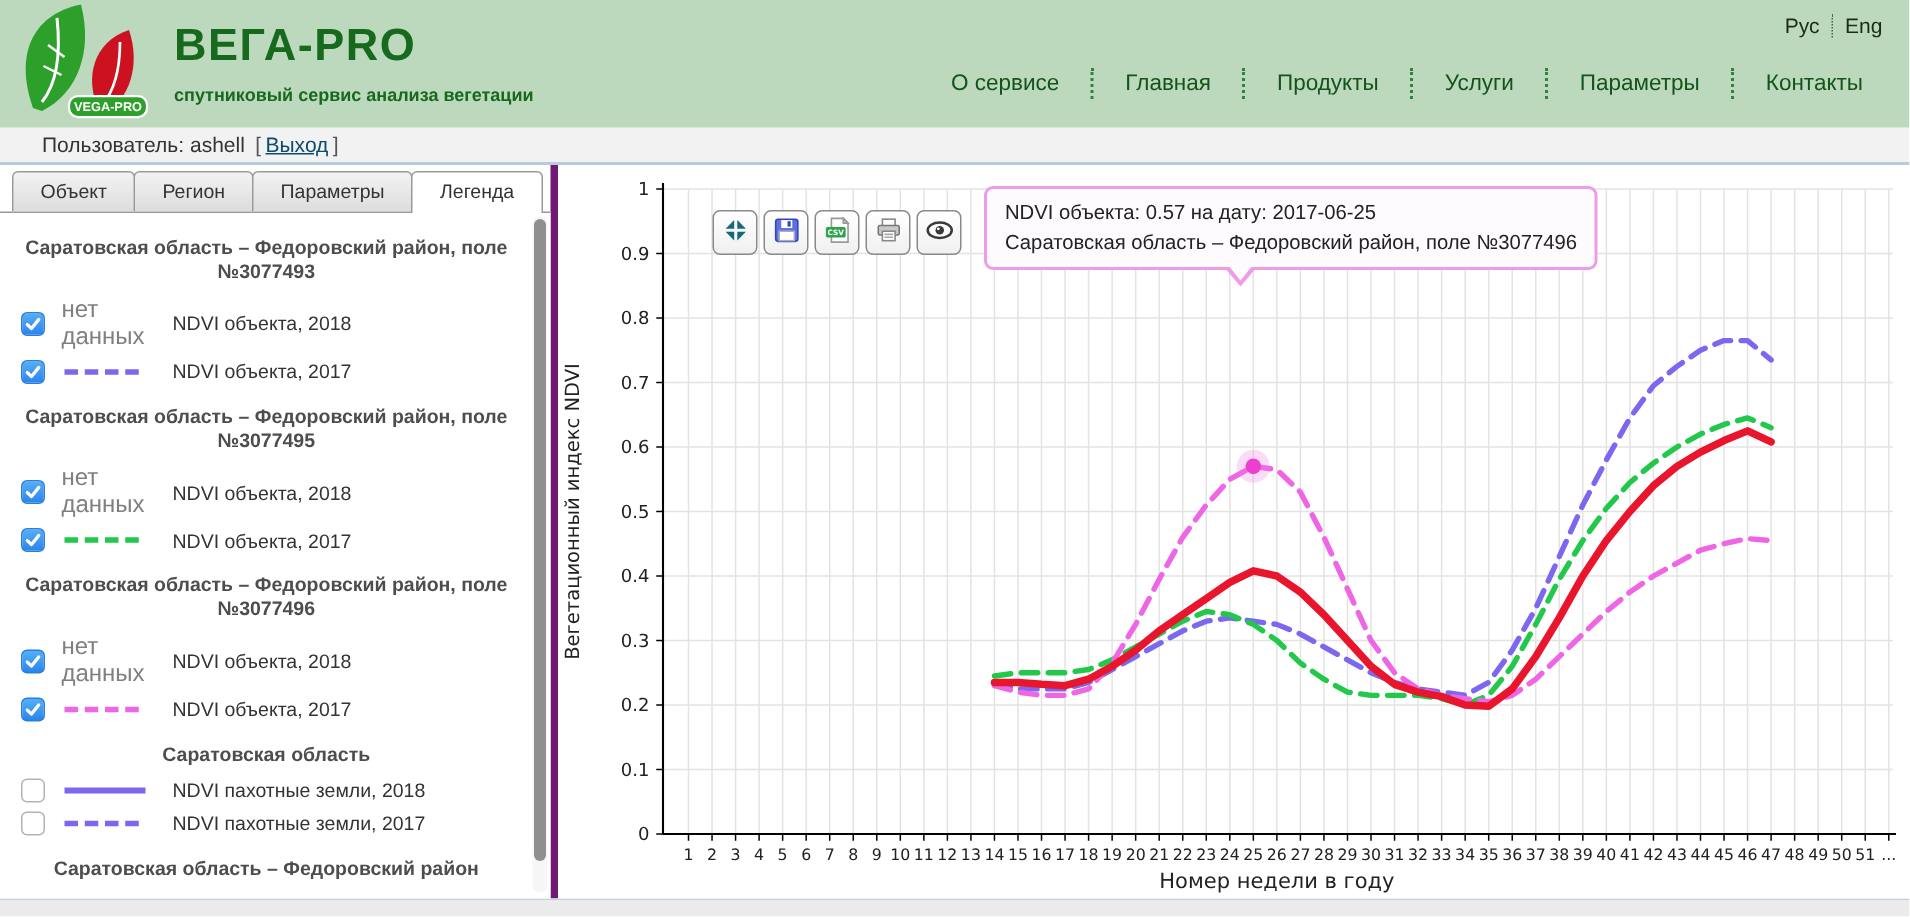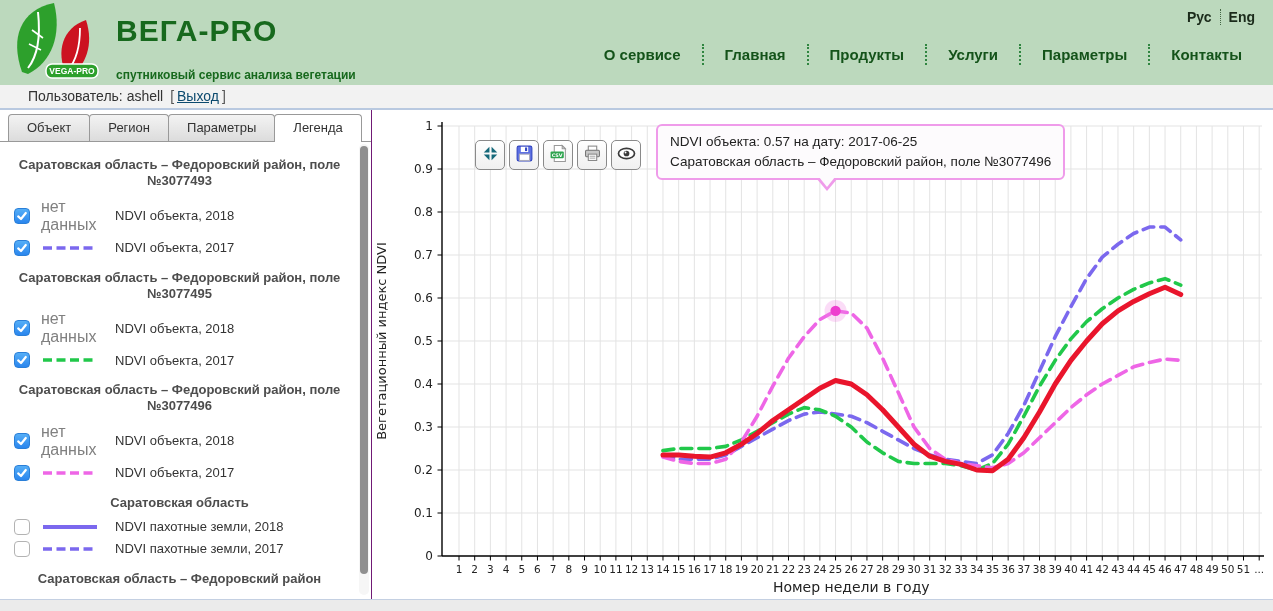--- a/index.html
+++ b/index.html
@@ -4,37 +4,37 @@
 <style>
   * { margin:0; padding:0; box-sizing:border-box; }
   html,body { width:1273px; height:611px; font-family:"Liberation Sans","DejaVu Sans",sans-serif; background:#fff; overflow:hidden; }
   .page { width:1273px; height:611px; display:flex; flex-direction:column; }
 
   
   .header { height:85px; background:#bcd9bd; display:flex; align-items:flex-start; position:relative; flex:none; }
   .logo { width:108px; height:82px; position:relative; margin-left:8px; }
   .brand { margin-top:14px; }
   .brand-title { font-size:30px; font-weight:bold; color:#17691d; letter-spacing:1px; }
-  .brand-sub { font-size:12px; font-weight:bold; color:#17691d; margin-top:20px; }
-  .header-right { position:absolute; right:10px; top:0; text-align:right;font-weight:bold; }
+  .brand-sub { font-size:12px; font-weight:bold; color:#17691d; margin-top:8px; }
+  .header-right { position:absolute; right:10px; top:0; text-align:right; }
   .lang { margin-top:9px; font-size:14px; color:#1b2b1b; display:inline-flex; }
   .lang-item { padding:0 8px; cursor:pointer; }
   .lang-item + .lang-item { border-left:1px dotted #446644; }
   .nav { margin-top:18px; display:flex; justify-content:flex-end; }
   .nav-item { font-size:15px; color:#14531a; padding:2px 21px; cursor:pointer; }
   .nav-item + .nav-item { border-left:2px dotted #2f8540; }
 
   
   .user-bar { height:25px; background:#f2f2f2; border-bottom:2px solid #b9c9e0; font-size:14px; color:#333; padding:3px 0 0 28px; flex:none; }
   .user-bar a { color:#0c4a6e; text-decoration:underline; cursor:pointer; }
   .user-bar .brk { color:#555; padding:0 3px; }
 
   
   .main { flex:1; display:flex; min-height:0; }
-  .sidebar { width:372px; flex:none; display:flex; flex-direction:column; border-right:1px solid #701a75; }
+  .sidebar { width:372px; flex:none; display:flex; flex-direction:column; border-right:5px solid #701a75; }
   .tabs { height:27px; display:flex; padding-left:8px; margin-top:4px; flex:none; }
   .tab { font-size:13px; color:#333; background:linear-gradient(#f3f3f3,#dcdcdc); border:1px solid #999; border-bottom:none; border-radius:4px 4px 0 0; padding:5px 18px 0 18px; margin-right:-1px; cursor:pointer; position:relative; }
   .tab.active { background:#fff; z-index:3; height:28px; }
   .panel { flex:1; background:#fff; border-top:1px solid #999; position:relative; overflow:hidden; }
   .legend-groups { padding:4px 18px 0 6px; }
   .legend-title { font-size:13px; font-weight:bold; color:#4d4d4d; text-align:center; margin:11px 6px 5px 6px; line-height:1.25; }
   .legend-row { display:flex; align-items:center; padding:3px 0 3px 8px; min-height:22px; }
   .cb { width:16px; height:16px; border-radius:4px; flex:none; display:flex; align-items:center; justify-content:center; cursor:pointer; }
   .cb.on { background:linear-gradient(#55aef7,#2a86ee); border:1px solid #2a7fd8; }
   .cb.off { background:#fff; border:1px solid #b3b3b3; }

